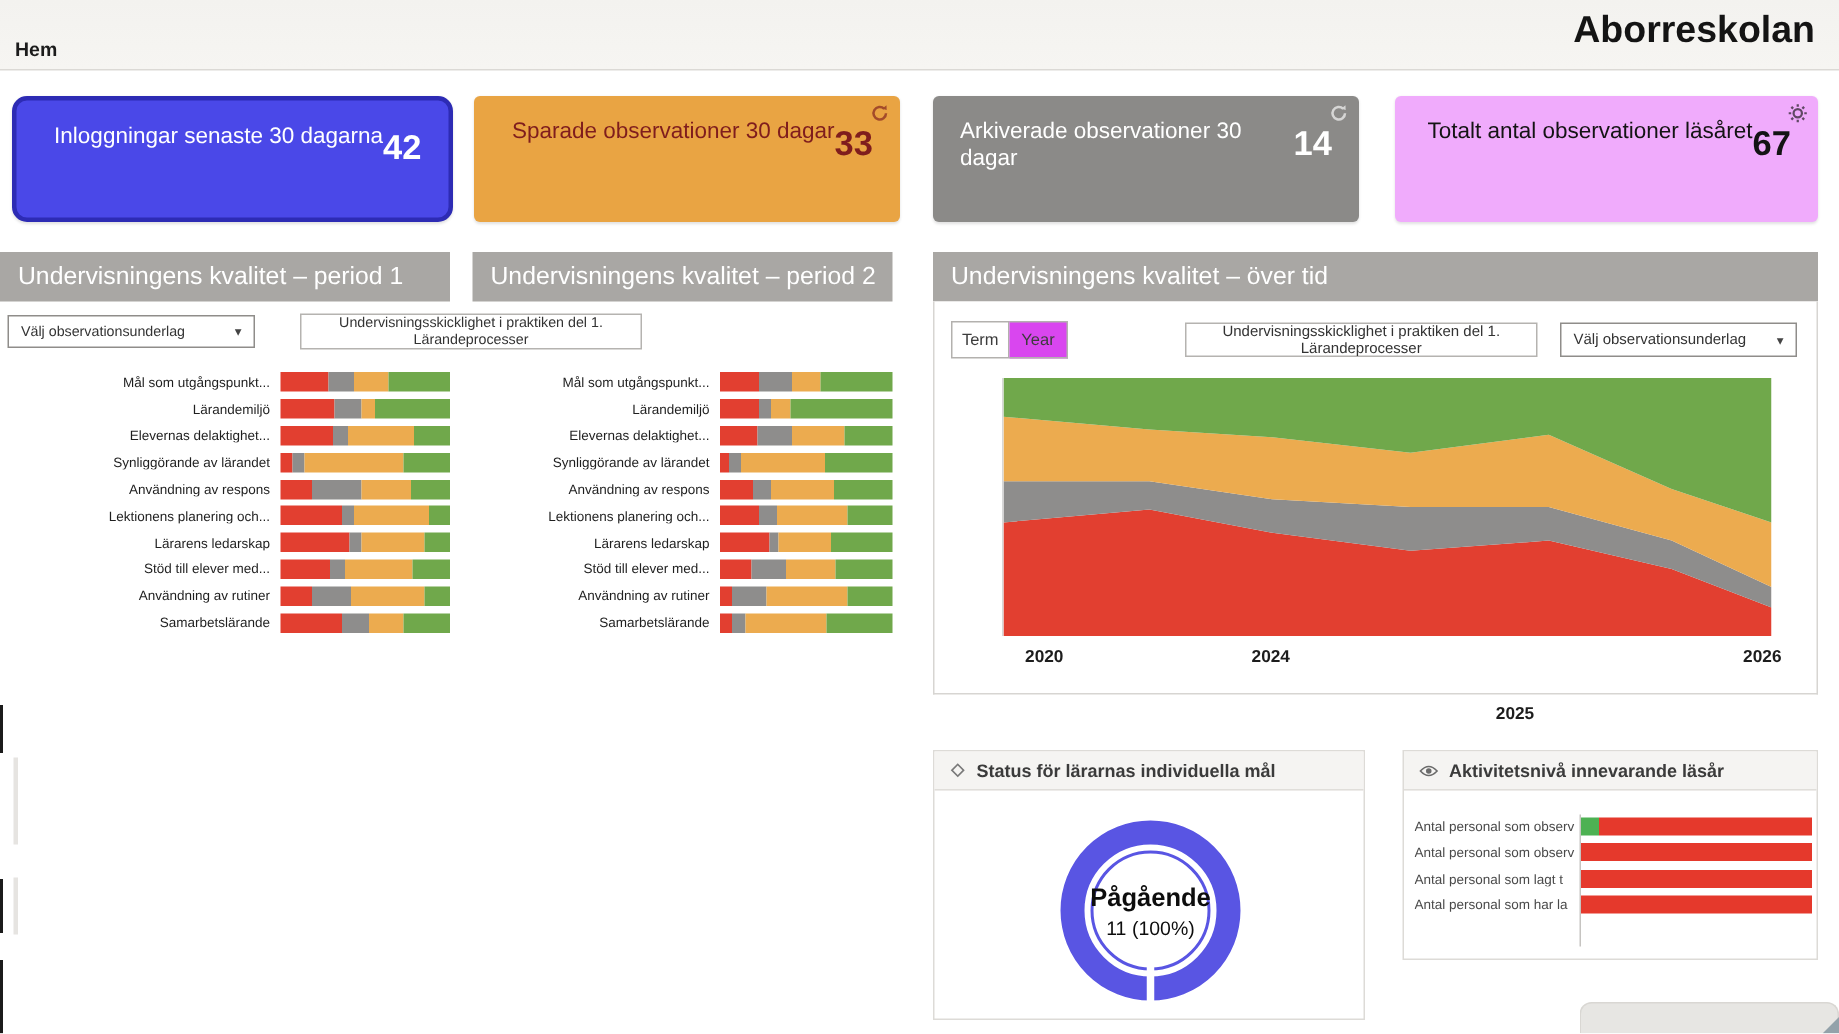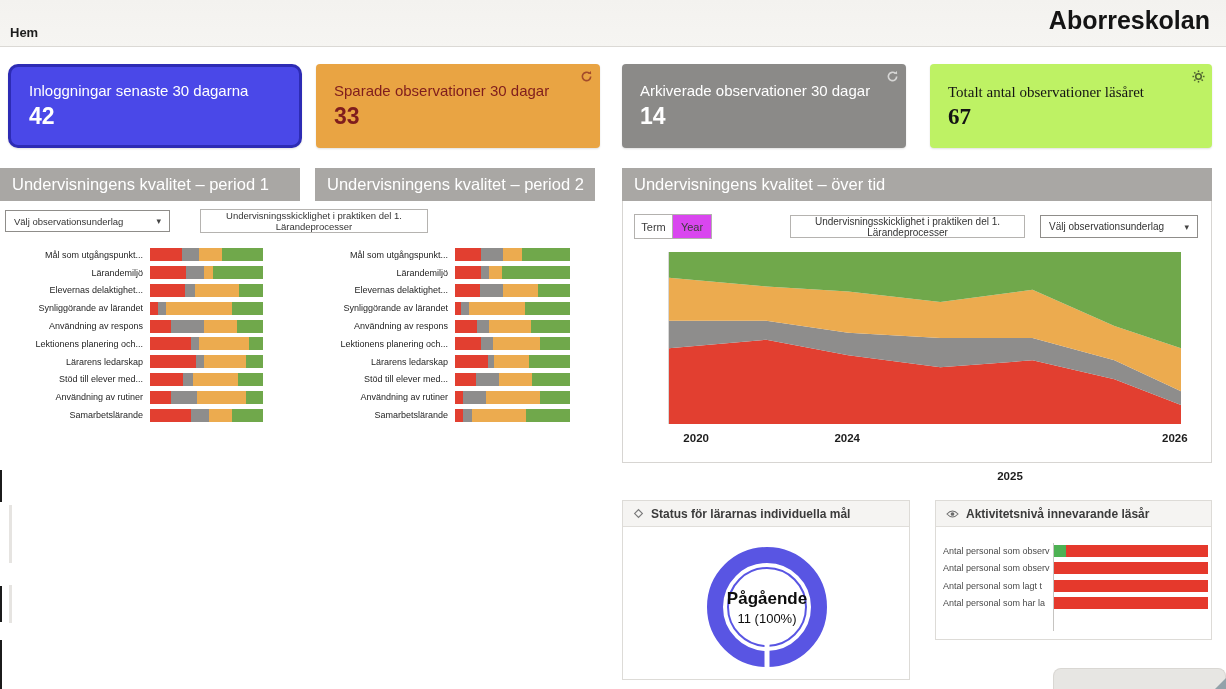--- a/index.html
+++ b/index.html
@@ -7,21 +7,21 @@
   .screen{position:relative;width:1226px;height:689px;background:#ffffff;overflow:hidden;}
 
   
   .topbar{position:absolute;left:0;top:0;width:1226px;height:46px;
     background:linear-gradient(#f3f2ef,#f6f5f2);border-bottom:1px solid #dbd9d5;}
   .topbar-home{position:absolute;left:10px;bottom:6px;font-size:13px;font-weight:600;color:#1c1c1c;}
   .topbar-school{position:absolute;right:16px;top:6px;font-size:25px;font-weight:600;color:#141414;}
 
   
   .kpi{position:absolute;top:64px;height:84px;border-radius:4px;box-sizing:border-box;
-    padding:1px 18px;display:flex;flex-direction:column;justify-content:center;
+    padding:15px 18px;display:flex;flex-direction:row;justify-content:flex-end;
     box-shadow:0 1px 2px rgba(0,0,0,.12);}
   .kpi .kpi-label{font-size:15px;line-height:18px;}
   .kpi .kpi-value{font-size:23px;font-weight:bold;margin-top:3px;}
   #kpi-0{left:8px;width:294px;border:3px solid #2d2bb4;border-radius:10px;}
   #kpi-1{left:316px;width:284px;}
   #kpi-2{left:622px;width:284px;}
   #kpi-3{left:930px;width:282px;}
   .kpi .card-icon{position:absolute;top:5px;right:7px;width:13px;height:13px;opacity:.65;}
 
   
@@ -50,21 +50,21 @@
 
   
   .hbar-chart{position:absolute;}
   .hbar-row{display:flex;align-items:center;}
   .hbar-label{text-align:right;padding-right:7px;font-size:9px;color:#1f1f1f;
     white-space:nowrap;overflow:hidden;box-sizing:border-box;}
   .hbar-track{display:flex;}
   .hbar-seg{height:100%;}
   #chart-period1{left:0;top:246px;width:300px;}
   #chart-period2{left:305px;top:246px;width:290px;}
-  #chart-period1 .hbar-row,#chart-period2 .hbar-row{height:17.8px;}
+  #chart-period1 .hbar-row,#chart-period2 .hbar-row{height:17.8px;justify-content:flex-end;}
   #chart-period1 .hbar-label,#chart-period2 .hbar-label{width:150px;}
   #chart-period1 .hbar-track{width:113px;height:13px;}
   #chart-period2 .hbar-track{width:115px;height:13px;}
 
   
   #area-wrap{position:absolute;left:668px;top:252px;width:512px;height:172px;border-left:1px solid #d8d8d8;}
   #area-svg{width:100%;height:100%;display:block;}
   #area-xaxis{position:absolute;left:668px;top:432px;width:512px;height:16px;}
   #area-xaxis span{position:absolute;transform:translateX(-50%);font-size:11.5px;font-weight:600;color:#1d1d1d;}
 
@@ -125,21 +125,21 @@
   <div class="kpi" id="kpi-2" style="background: rgb(139, 138, 136); color: rgb(255, 255, 255);">
     <span class="card-icon">
       <svg viewBox="0 0 14 14" width="13" height="13">
           <path d="M11.5 7a4.5 4.5 0 1 1-1.3-3.2" fill="none" stroke="currentColor" stroke-width="1.8"></path>
           <path d="M11.8 1.2 12 4.6 8.8 3.8z" fill="currentColor"></path>
         </svg>
     </span>
     <span class="kpi-label">Arkiverade observationer 30 dagar</span>
     <span class="kpi-value">14</span>
   </div>
-  <div class="kpi" id="kpi-3" style="background: #bef264; color: rgb(20, 20, 20); font-family: Liberation Serif, serif;">
+  <div class="kpi" id="kpi-3" style="background: #f0abfc; color: rgb(20, 20, 20);">
     <span class="card-icon">
       <svg viewBox="0 0 14 14" width="13" height="13">
           <circle cx="7" cy="7" r="3" fill="none" stroke="currentColor" stroke-width="1.6"></circle>
           <g stroke="currentColor" stroke-width="1.6">
             <line x1="7" y1="0.5" x2="7" y2="2.3"></line>
             <line x1="7" y1="11.7" x2="7" y2="13.5"></line>
             <line x1="0.5" y1="7" x2="2.3" y2="7"></line>
             <line x1="11.7" y1="7" x2="13.5" y2="7"></line>
             <line x1="2.4" y1="2.4" x2="3.7" y2="3.7"></line>
             <line x1="10.3" y1="10.3" x2="11.6" y2="11.6"></line>

